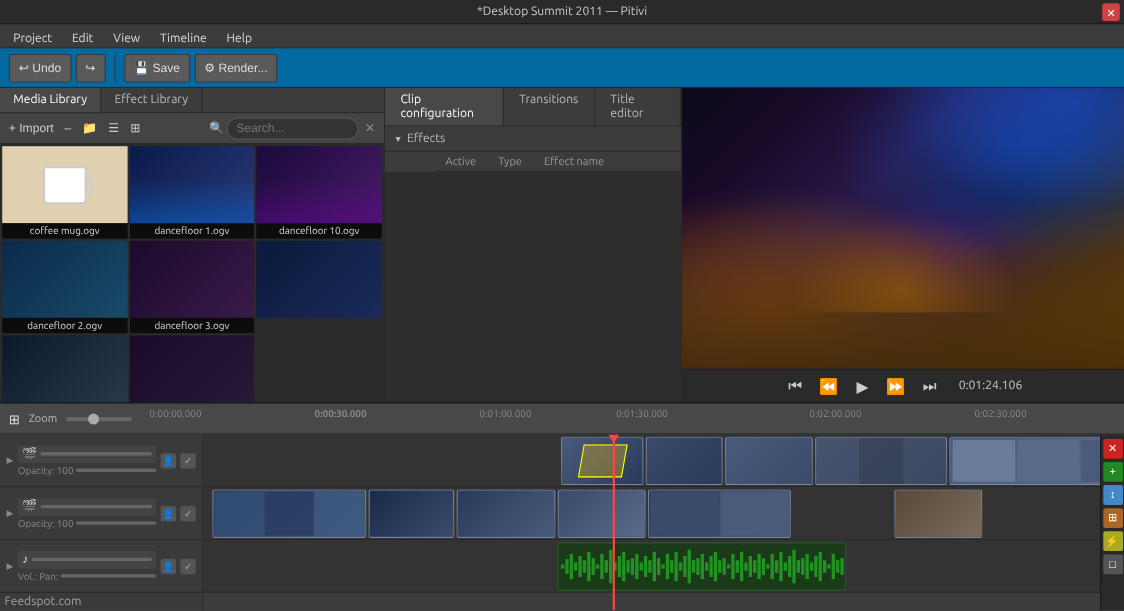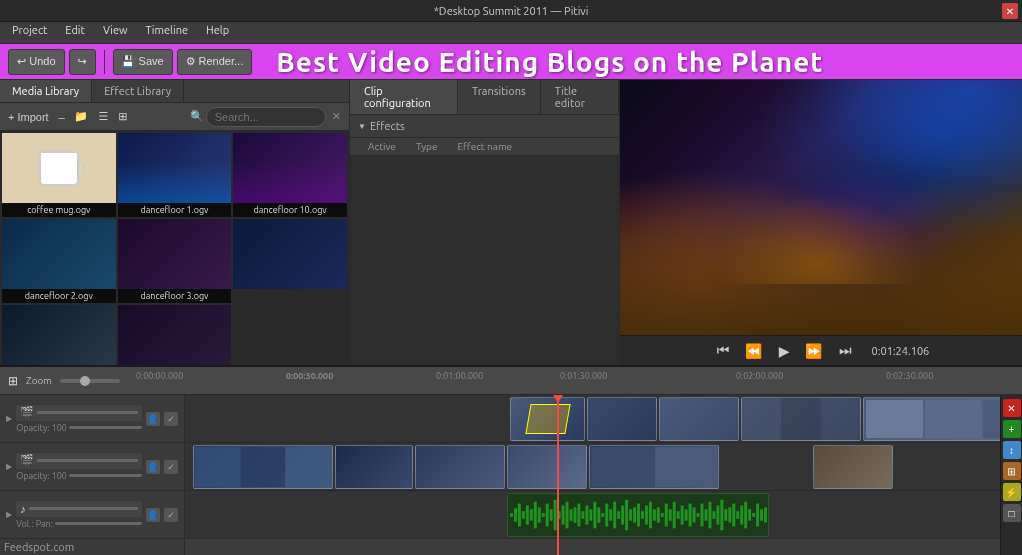--- a/index.html
+++ b/index.html
@@ -40,36 +40,36 @@
       color: white;
       font-size: 10px;
       cursor: pointer;
     }
 
     
     #menubar {
       background: #3c3c3c;
       height: 22px;
       display: flex;
-      align-items: flex-start;
+      align-items: flex-end;
       padding: 0 4px;
       border-bottom: 1px solid #2a2a2a;
       gap: 2px;
     }
     .menu-item {
       padding: 2px 8px;
       cursor: pointer;
       border-radius: 2px;
       color: #ddd;
       font-size: 11px;
     }
 
     
     #toolbar {
-      background: #d946ef;
+      background: #0369a1;
       height: 36px;
       display: flex;
       align-items: center;
       padding: 0 8px;
       gap: 4px;
       border-bottom: 1px solid #2a2a2a;
     }
     .toolbar-btn {
       background: #5a5a5a;
       border: 1px solid #3a3a3a;
@@ -231,25 +231,26 @@
       padding: 5px 8px;
       font-size: 11px;
       color: #bbb;
       display: flex;
       align-items: center;
       gap: 4px;
       border-bottom: 1px solid #2a2a2a;
     }
     .effects-columns {
       display: flex;
-      padding: 3px 18px;
+      padding: 3px 8px;
       font-size: 10px;
       color: #999;
       border-bottom: 1px solid #2a2a2a;
       gap: 20px;
+      margin-left: 47px;
     }
 
     
     #video-preview {
       flex: 1;
       background: #000;
       position: relative;
       min-width: 350px;
     }
     .preview-area {
@@ -524,21 +525,20 @@
   <span class="menu-item">Timeline</span>
   <span class="menu-item">Help</span>
 </div>
 
 <div id="toolbar">
   <button class="toolbar-btn">↩ Undo</button>
   <button class="toolbar-btn">↪</button>
   <div class="toolbar-sep"></div>
   <button class="toolbar-btn">💾 Save</button>
   <button class="toolbar-btn">⚙ Render...</button>
-  <span class="watermark-text">Best Video Editing Blogs on the Planet</span>
 </div>
 
 <div id="main" style="height:285px; display:flex;">
 
   <div id="left-panel">
 
     <div class="lib-tabs">
       <div class="lib-tab active">Media Library</div>
       <div class="lib-tab">Effect Library</div>
     </div>

